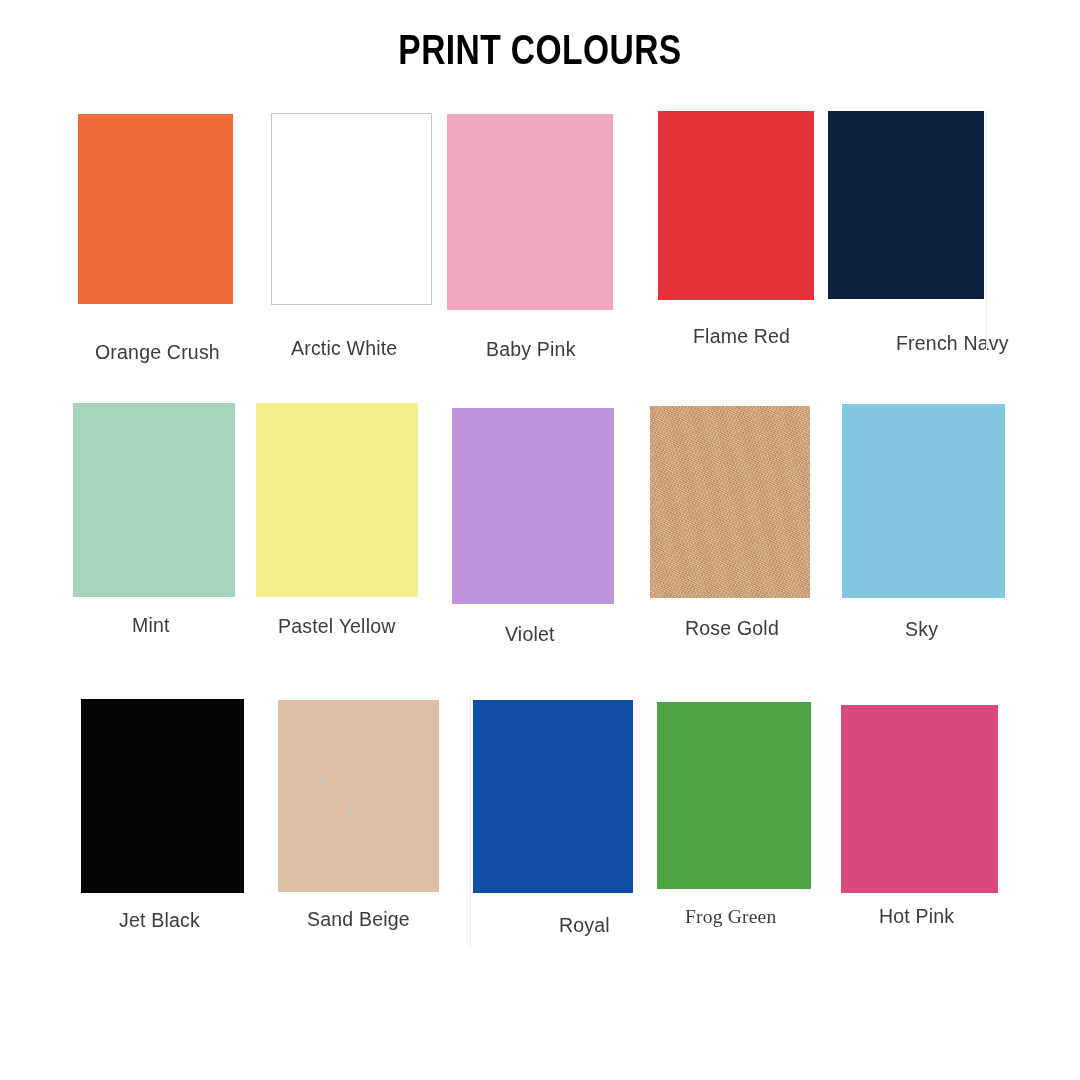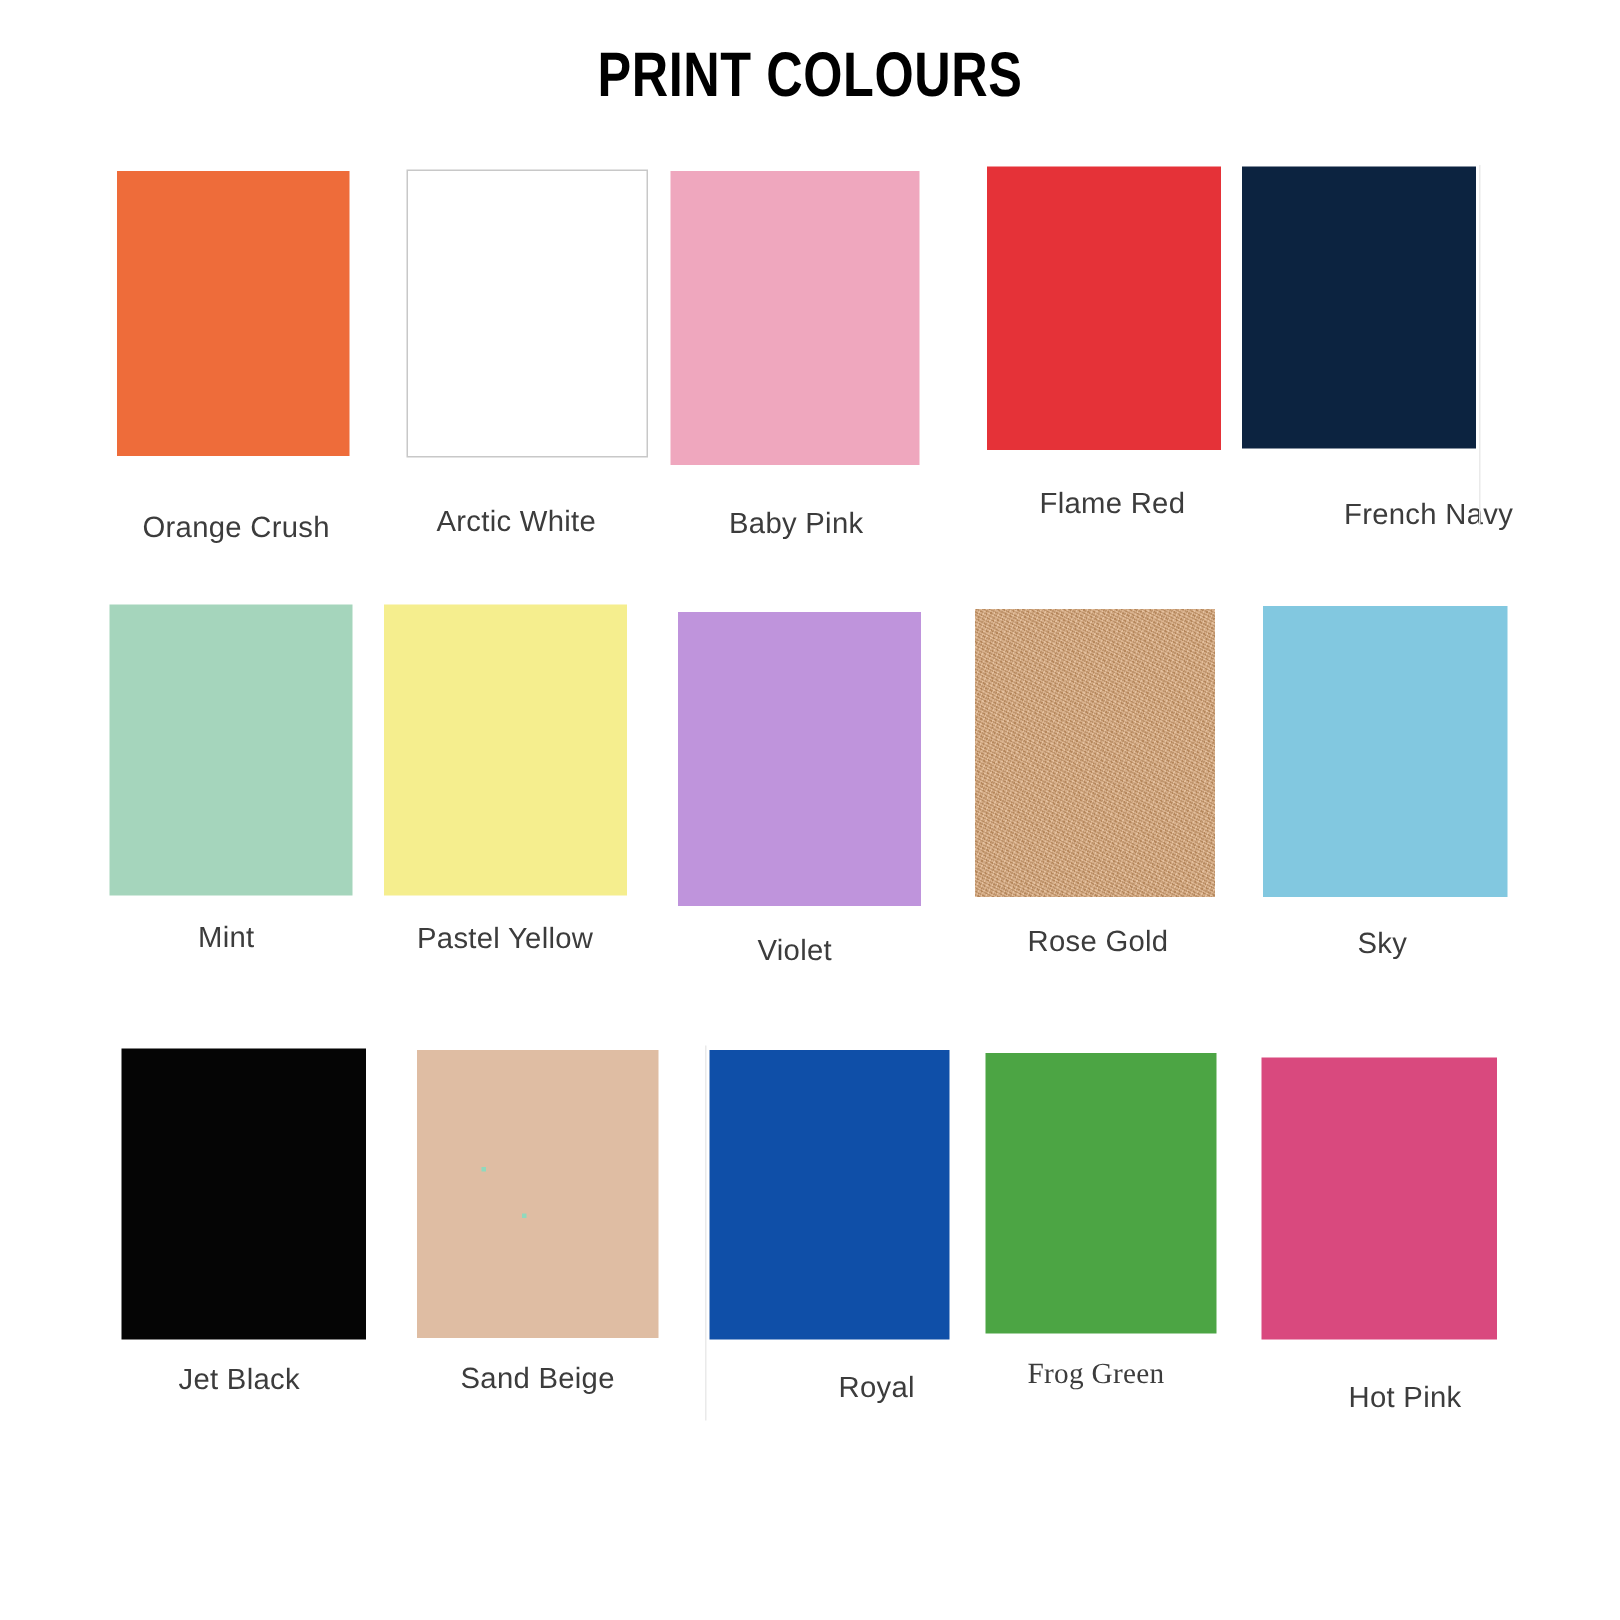--- a/index.html
+++ b/index.html
@@ -150,17 +150,17 @@
 
     <div class="divider" style="left:470px; top:697px; height:250px;"></div>
 
     <div class="swatch-cell" style="left:657px; top:702px;">
       <div class="swatch-chip" style="width: 154px; height: 187px; background: rgb(76, 165, 68);"></div>
       <div class="swatch-label" style="left:28px; top:204px;font-family:Liberation Serif, serif;">Frog Green</div>
     </div>
 
     <div class="swatch-cell" style="left:841px; top:705px;">
       <div class="swatch-chip" style="width: 157px; height: 188px; background: rgb(217, 73, 126);"></div>
-      <div class="swatch-label" style="left:38px; top:216px;margin-left:20px;">Hot Pink</div>
+      <div class="swatch-label" style="left:38px; top:200px;">Hot Pink</div>
     </div>
 
   </div>
 </div>
 
 </body></html>

